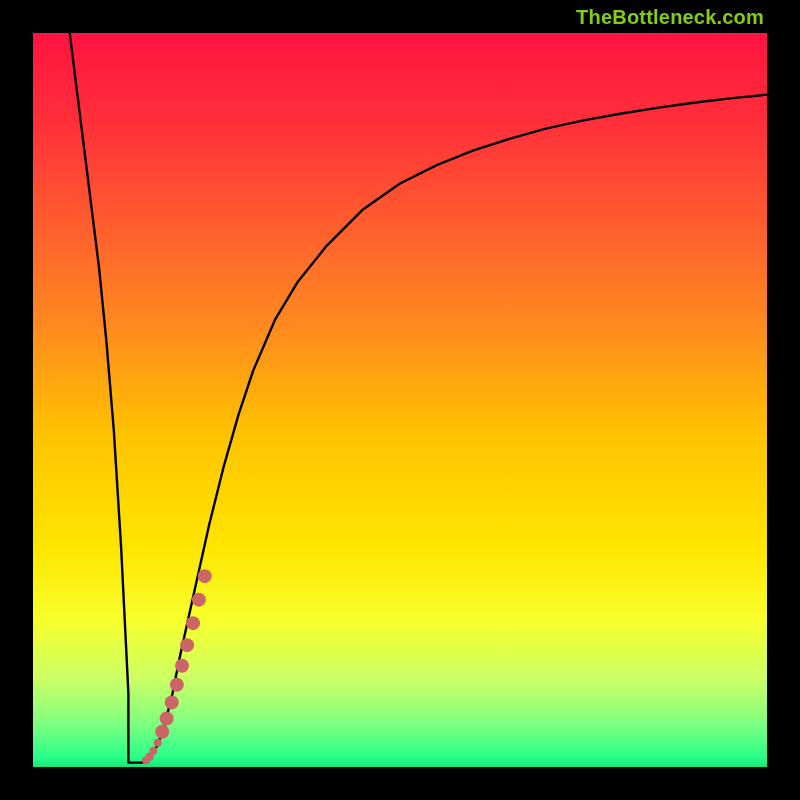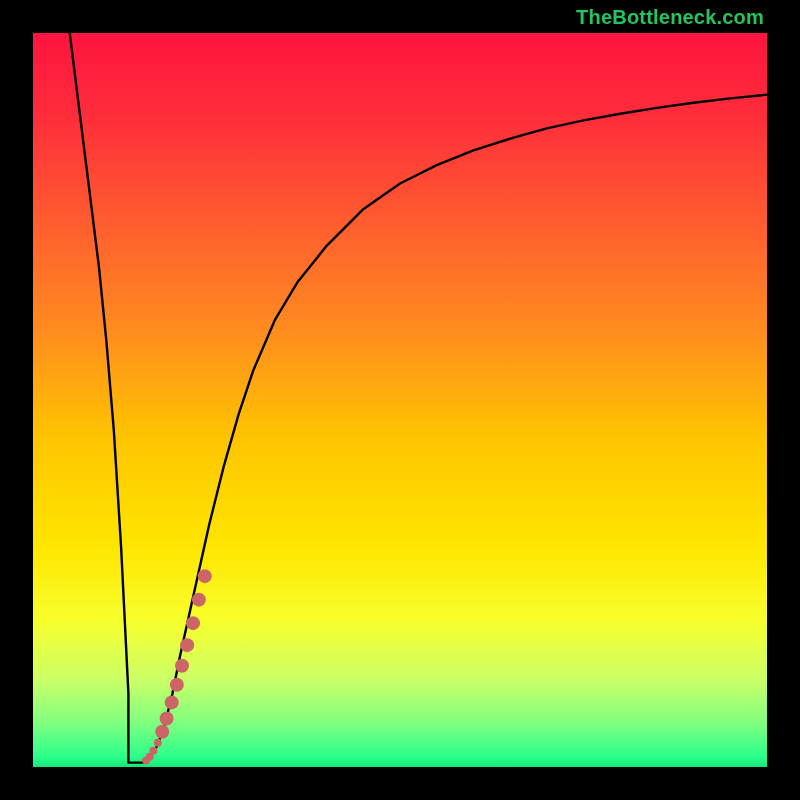--- a/index.html
+++ b/index.html
@@ -25,21 +25,21 @@
     width: 734px;
     height: 734px;
   }
   .watermark {
     position: absolute;
     top: 6px;
     right: 36px;
     font-family: Arial, Helvetica, sans-serif;
     font-size: 20px;
     font-weight: 600;
-    color: #22c55e;
+    color: #84cc16;
     letter-spacing: 0.2px;
     user-select: none;
   }
   svg { display: block; }
 </style>
 </head>
 <body>
 
 <div class="frame">
   <div class="plot">

